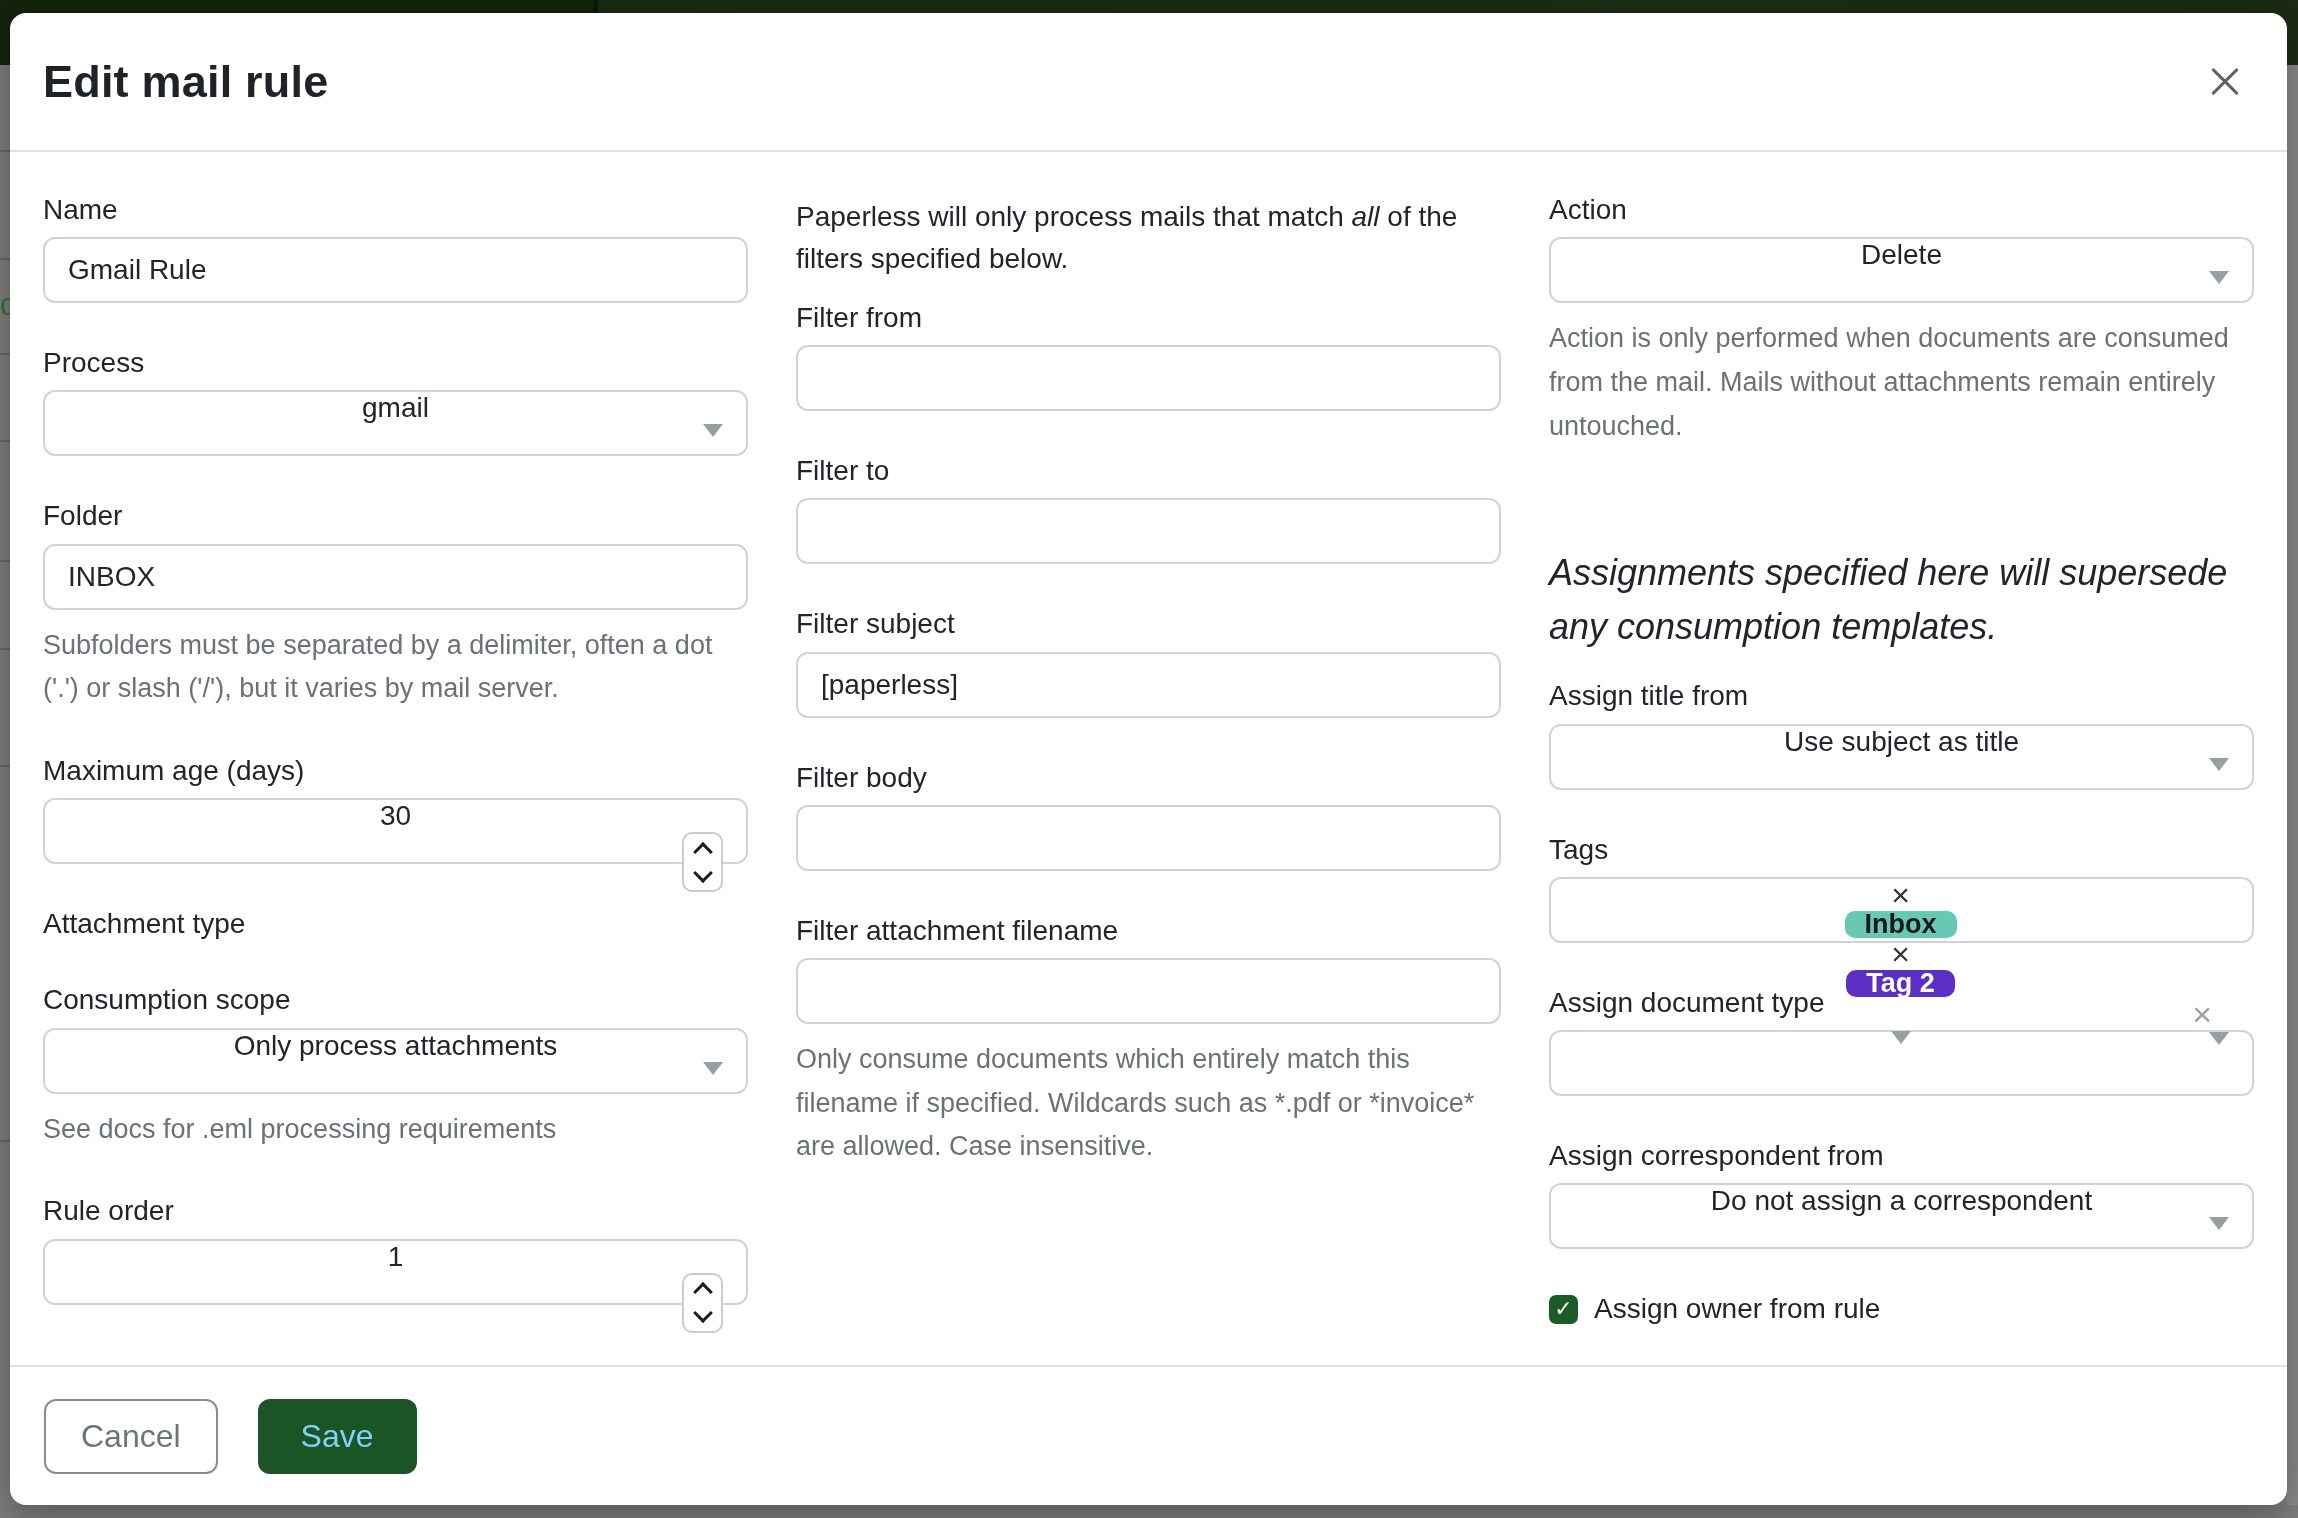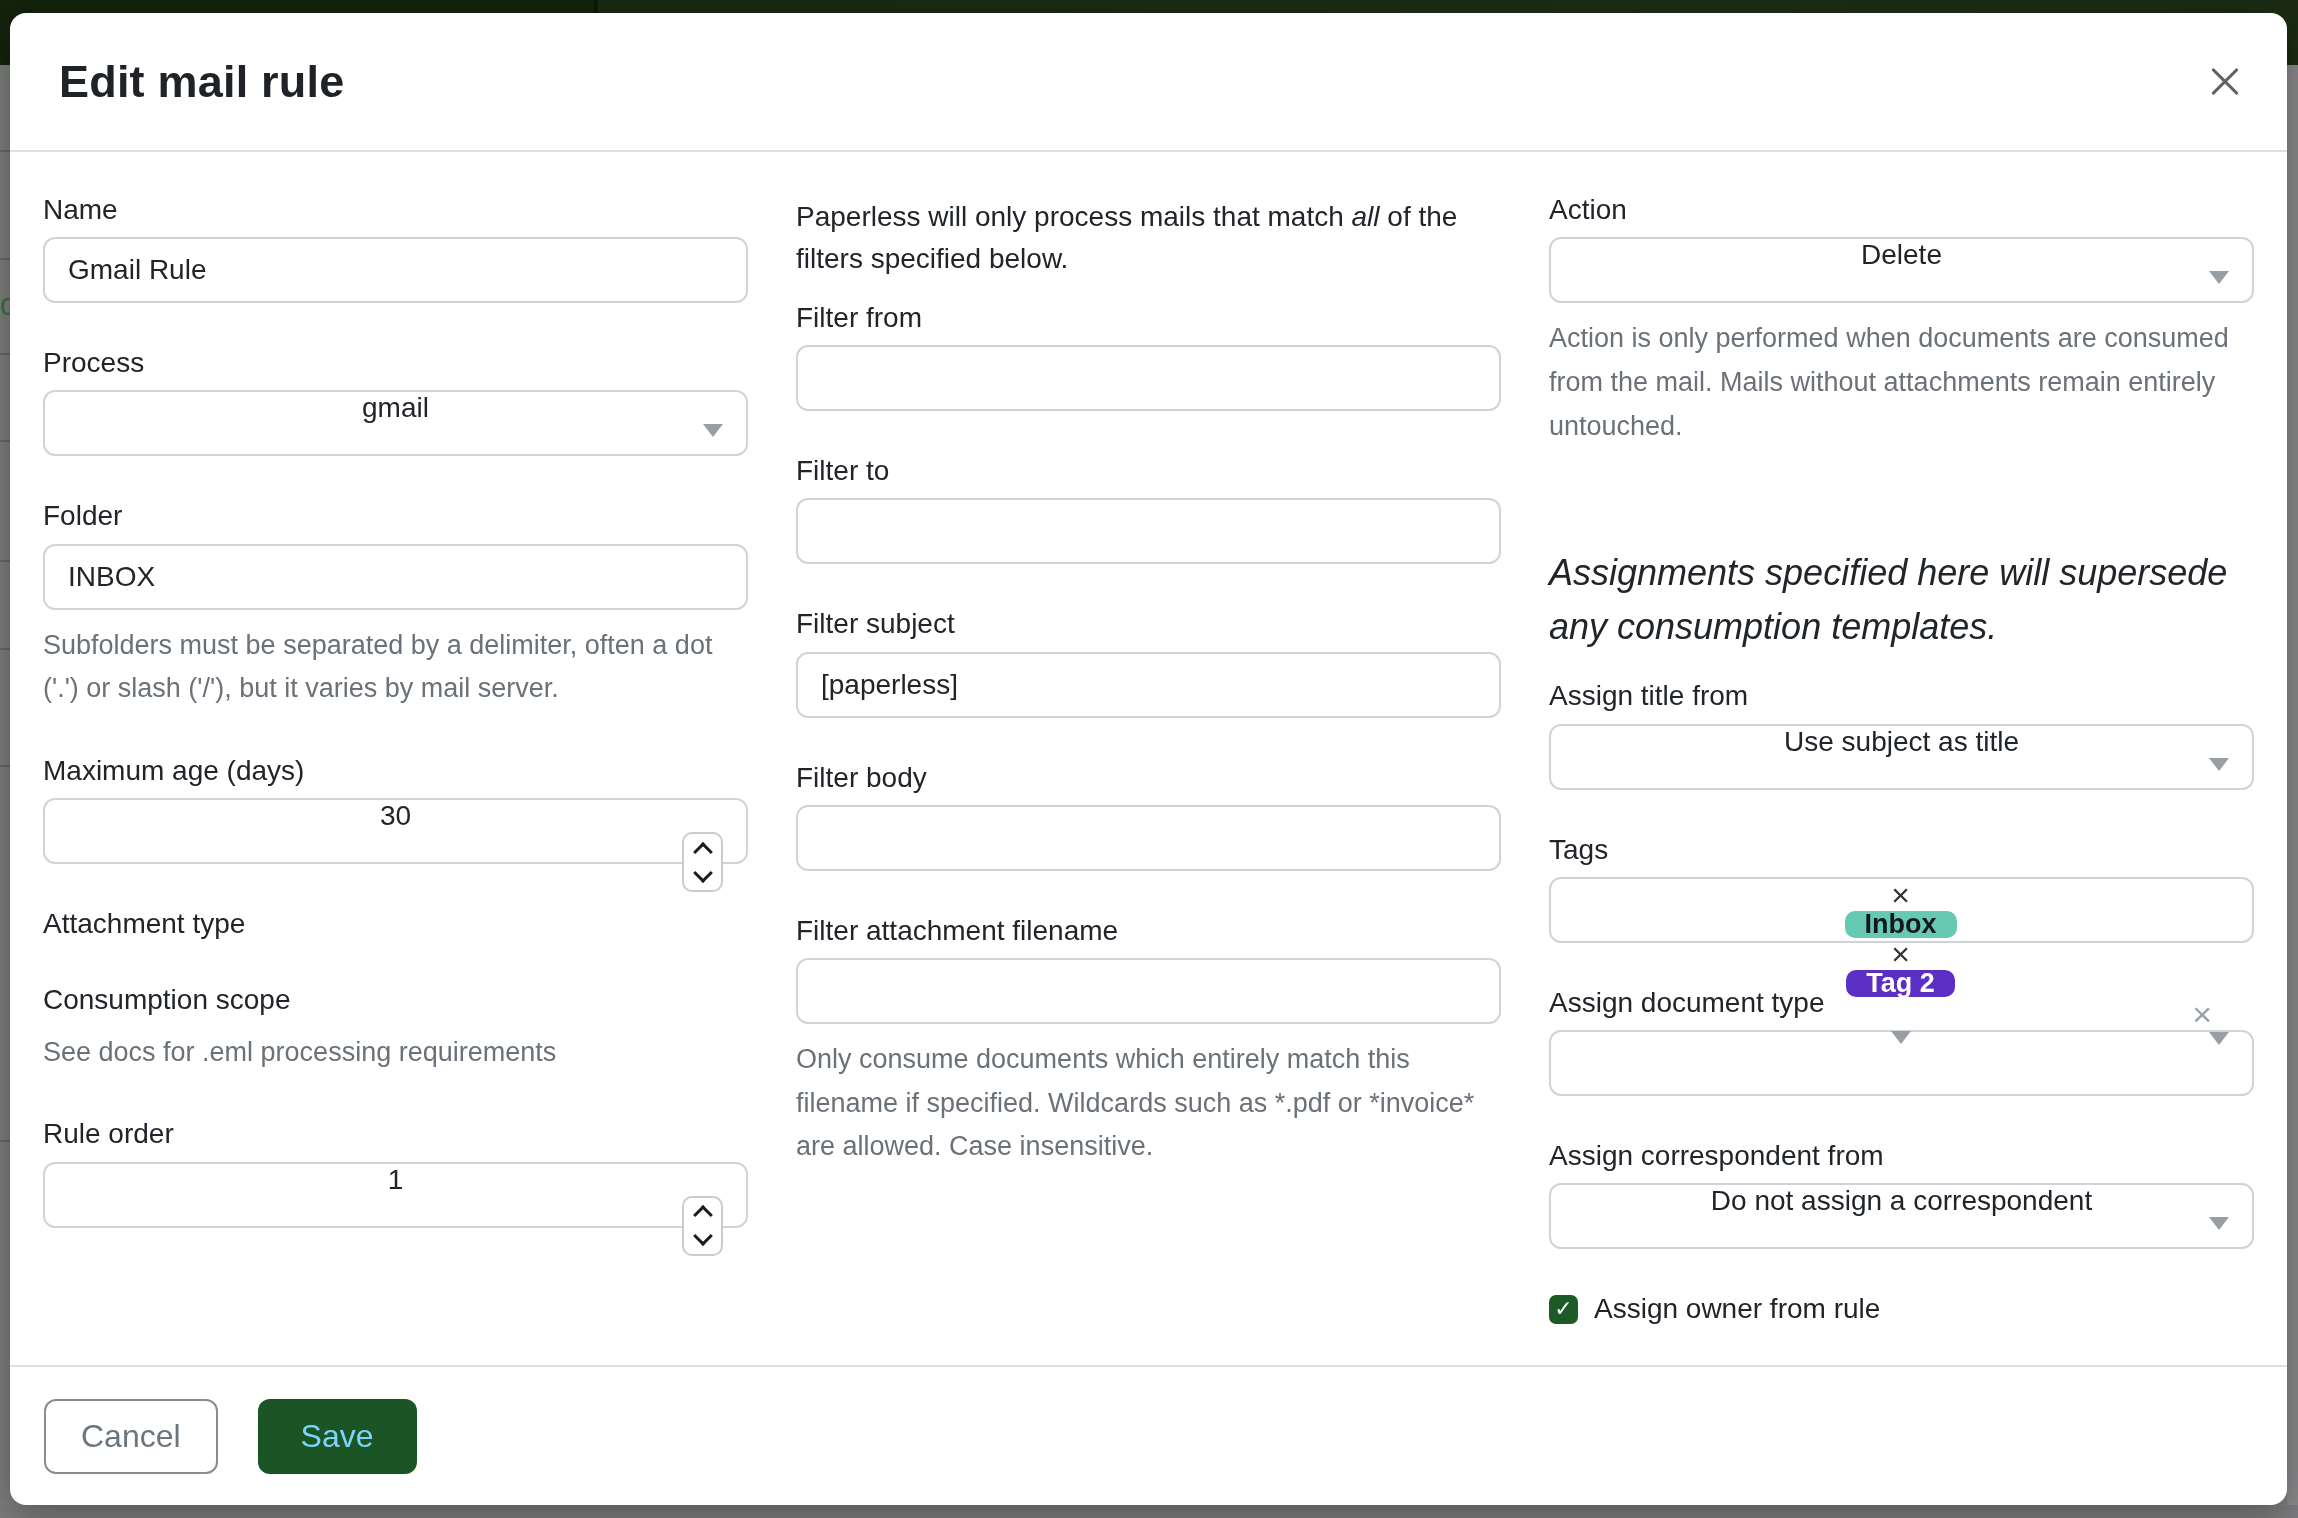--- a/index.html
+++ b/index.html
@@ -22,21 +22,21 @@
   
   .modal{
     position:absolute;left:10px;top:13px;width:2277px;height:1492px;
     background:#fff;border-radius:16px;box-shadow:0 8px 40px rgba(0,0,0,.35);
     display:flex;flex-direction:column;box-sizing:border-box;
   }
   .modal-header{
     height:139px;flex:0 0 139px;border-bottom:2px solid #dde1e5;
     display:flex;align-items:center;padding:0 42px 0 33px;box-sizing:border-box;
   }
-  .modal-title{margin:16px;font-size:45px;font-weight:700;color:#1f2327;letter-spacing:.2px;}
+  .modal-title{margin:0;font-size:45px;font-weight:700;color:#1f2327;letter-spacing:.2px;}
   .close-btn{margin-left:auto;position:relative;width:40px;height:40px;cursor:pointer;}
   .close-btn .xbar{position:absolute;left:2px;top:18px;width:36px;height:3px;background:#5f6368;border-radius:2px;}
   .close-btn .b1{transform:rotate(45deg);}
   .close-btn .b2{transform:rotate(-45deg);}
 
   .modal-body{
     flex:1 1 auto;padding:42px 33px 0 33px;box-sizing:border-box;overflow:hidden;
     display:grid;grid-template-columns:1fr 1fr 1fr;column-gap:48px;
   }
   .col{min-width:0;}
@@ -161,20 +161,24 @@
             </span>
           </div>
         </div>
 
         <div class="form-group">
           <label>Attachment type</label>
         </div>
 
         <div class="form-group">
           <label>Consumption scope</label>
+          <div class="control">
+            <span>Only process attachments</span>
+            <span class="caret"></span>
+          </div>
           <div class="help">See docs for .eml processing requirements</div>
         </div>
 
         <div class="form-group">
           <label>Rule order</label>
           <div class="control">
             <span>1</span>
             <span class="stepper">
               <i class="chev up"></i>
               <i class="chev down"></i>

